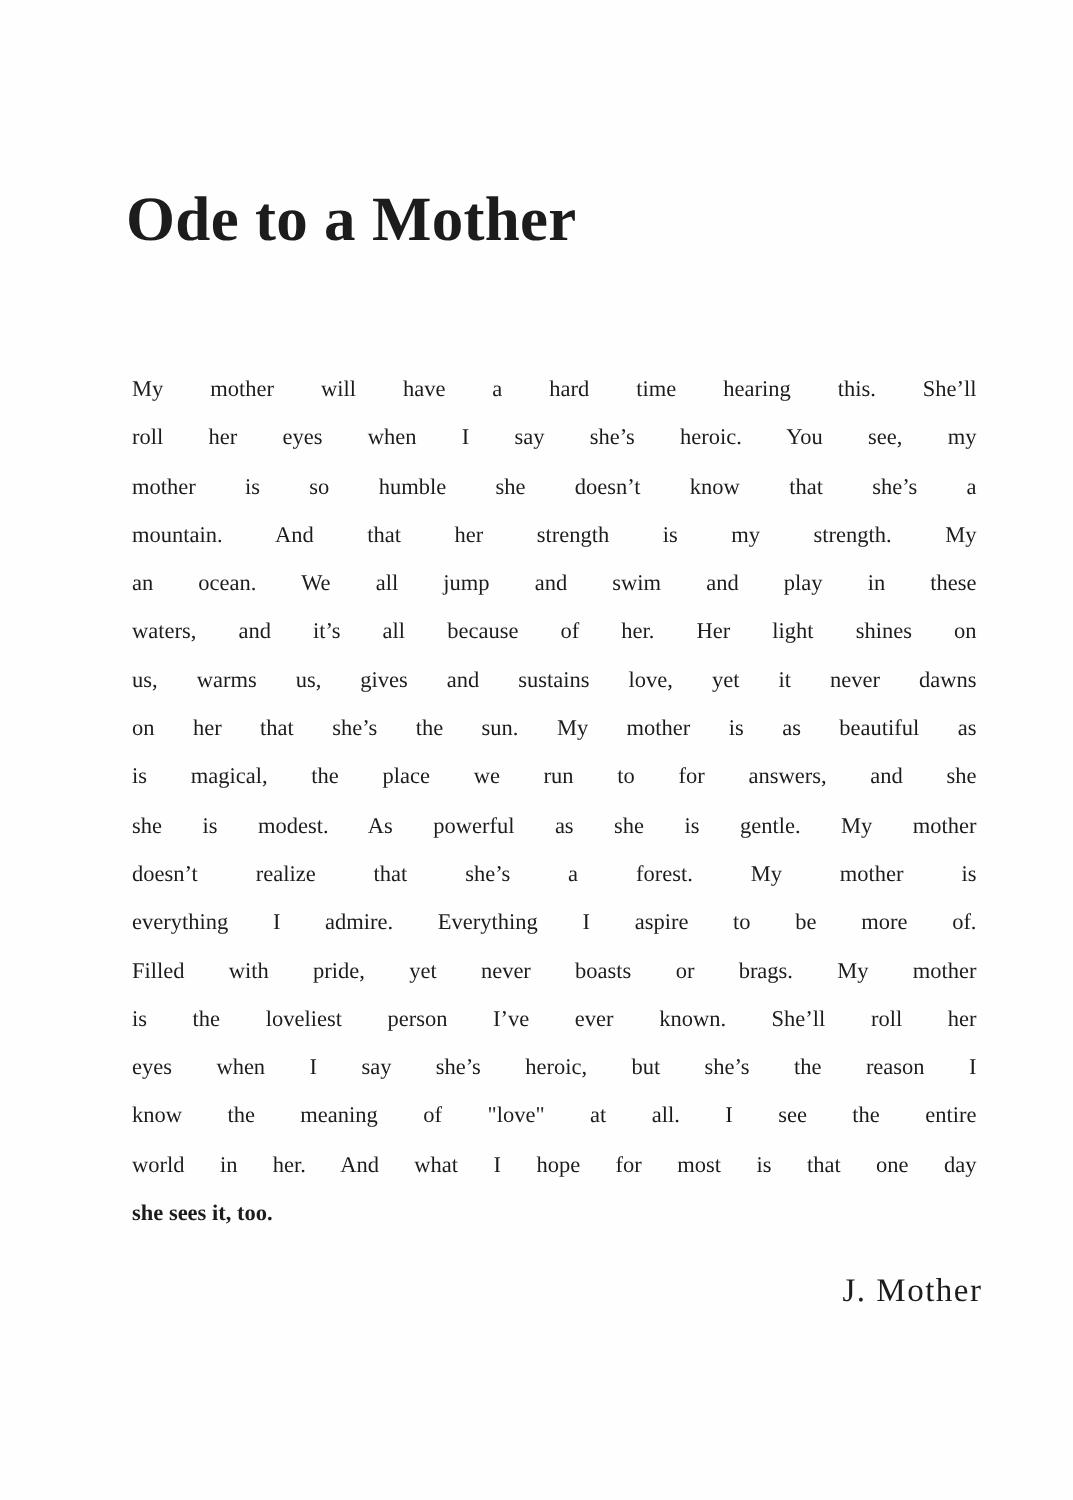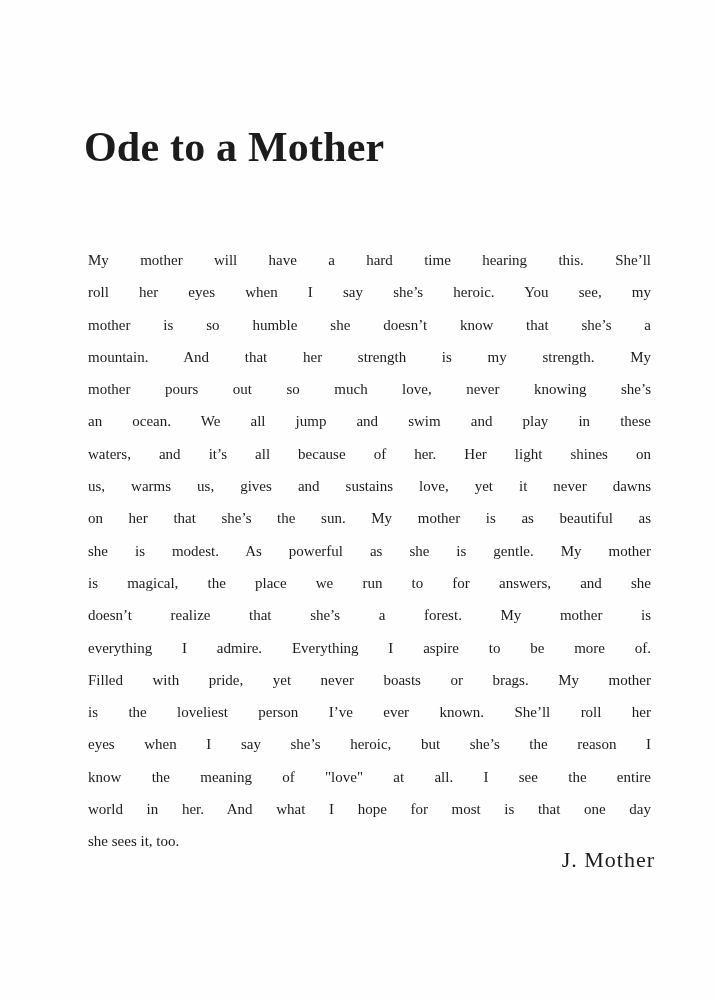--- a/index.html
+++ b/index.html
@@ -41,20 +41,21 @@
   }
   .line {
     text-align: justify;
     text-justify: inter-word;
     text-align-last: justify;
     white-space: normal;
   }
   .line.last {
     text-align: right;
     text-align-last: left;
+    font-weight: bold;
   }
   .author {
     position: absolute;
     right: 68px;
     top: 831px;
     font-size: 22px;
     letter-spacing: 1px;
     text-align: right;
   }
 </style>
@@ -63,27 +64,26 @@
 
 <div class="page">
 
   <h1 class="title">Ode to a Mother</h1>
 
   <div class="poem">
     <div class="line">My mother will have a hard time hearing this. She’ll</div>
     <div class="line">roll her eyes when I say she’s heroic. You see, my</div>
     <div class="line">mother is so humble she doesn’t know that she’s a</div>
     <div class="line">mountain. And that her strength is my strength. My</div>
-    <div class="line">mother pours out so much love, never knowing she’s</div>
     <div class="line">an ocean. We all jump and swim and play in these</div>
     <div class="line">waters, and it’s all because of her. Her light shines on</div>
     <div class="line">us, warms us, gives and sustains love, yet it never dawns</div>
     <div class="line">on her that she’s the sun. My mother is as beautiful as</div>
+    <div class="line">is magical, the place we run to for answers, and she</div>
     <div class="line">she is modest. As powerful as she is gentle. My mother</div>
-    <div class="line">is magical, the place we run to for answers, and she</div>
     <div class="line">doesn’t realize that she’s a forest. My mother is</div>
     <div class="line">everything I admire. Everything I aspire to be more of.</div>
     <div class="line">Filled with pride, yet never boasts or brags. My mother</div>
     <div class="line">is the loveliest person I’ve ever known. She’ll roll her</div>
     <div class="line">eyes when I say she’s heroic, but she’s the reason I</div>
     <div class="line">know the meaning of "love" at all. I see the entire</div>
     <div class="line">world in her. And what I hope for most is that one day</div>
     <div class="line last">she sees it, too.</div>
   </div>
 

